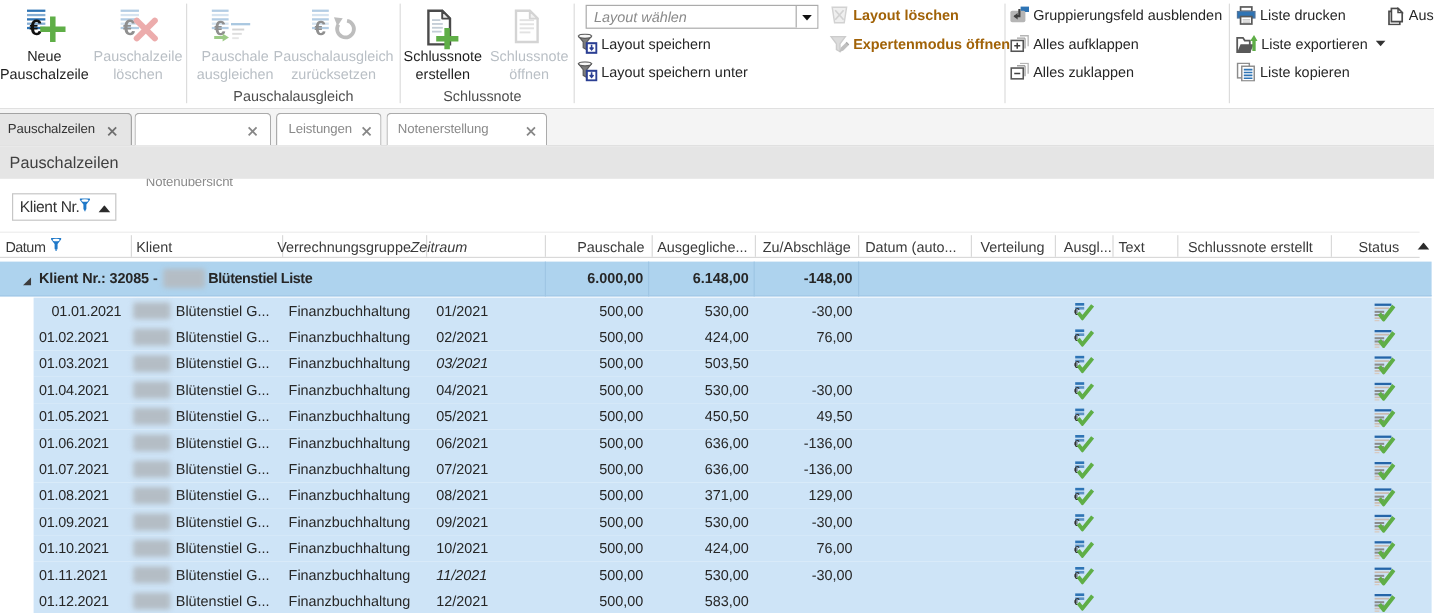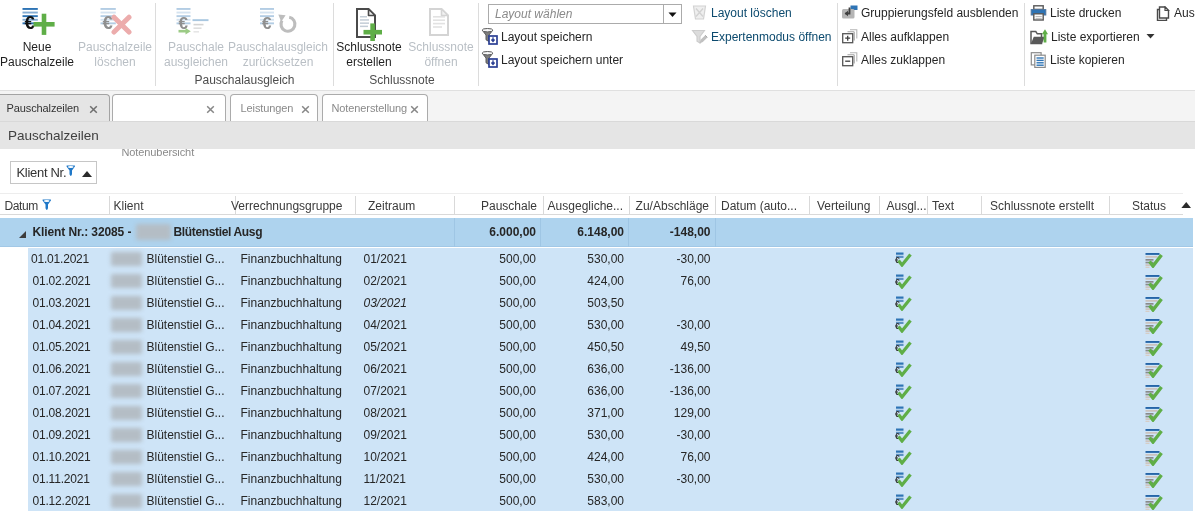--- a/index.html
+++ b/index.html
@@ -7,21 +7,21 @@
        font-family:"Liberation Sans",sans-serif;position:relative;}
   .abs{position:absolute;}
   .vsep{position:absolute;top:3px;height:83px;width:1px;background:#dcdcdc;}
   .bigbtn{position:absolute;top:0;text-align:center;color:#1f1f1f;font-size:12px;}
   .bigbtn .lbl{position:absolute;top:39.5px;width:200px;left:50%;transform:translateX(-50%);line-height:15px;}
   .bigbtn.dis .lbl{color:#b9bfc5;}
   .bigicon{position:absolute;top:7px;left:50%;transform:translateX(-50%);}
   .grplbl{position:absolute;top:72.5px;font-size:12px;color:#4d4d4d;white-space:nowrap;transform:translateX(-50%);}
   .sb{position:absolute;height:22px;font-size:12px;color:#262626;white-space:nowrap;line-height:22px;}
   .sb svg{vertical-align:-4px;margin-right:3px;}
-  .sb.dis{color:#0c4a6e;}
+  .sb.dis{color:#a16207;font-weight:bold;}
   .tab{position:absolute;top:94px;height:27px;box-sizing:border-box;background:#fff;
        border:1px solid #ababab;border-bottom:none;border-radius:4px 4px 0 0;
        font-size:11px;color:#8a8a8a;line-height:26px;letter-spacing:-0.1px;}
   .hdrtxt{position:absolute;top:195.5px;height:21px;line-height:21px;font-size:12px;color:#3a3a3a;white-space:nowrap;}
   .hsep{position:absolute;top:196px;height:18px;width:1px;background:#d9d9d9;}
   .gsep{position:absolute;top:218px;height:29px;width:1px;background:#9fc6e4;}
   .gnum{position:absolute;top:218px;height:29px;line-height:29px;text-align:right;font-size:12px;font-weight:bold;color:#262626;}
   .row{position:absolute;left:28px;width:1165px;height:22px;background:#cee4f7;font-size:12px;color:#262626;}
   .row .c{position:absolute;top:0;height:22px;line-height:23px;white-space:nowrap;}
   .r{text-align:right;}
@@ -216,21 +216,21 @@
     <span style="position:absolute;right:10px;top:10px;line-height:0;"><svg width="9" height="9" viewBox="0 0 9 9">
         <path d="M1.2 1.2 L7.8 7.8 M7.8 1.2 L1.2 7.8" stroke="#878787" stroke-width="1.5"></path>
       </svg></span>
   </div>
 <div class="tab" style="left:229.5px;width:88px;">
     <span style="position:absolute;left:10px;">Leistungen</span>
     <span style="position:absolute;right:7px;top:10px;line-height:0;"><svg width="9" height="9" viewBox="0 0 9 9">
         <path d="M1.2 1.2 L7.8 7.8 M7.8 1.2 L1.2 7.8" stroke="#878787" stroke-width="1.5"></path>
       </svg></span>
   </div>
-<div class="tab" style="left:321.5px;width:106px;">
+<div class="tab" style="left:321.5px;width:134px;">
     <span style="position:absolute;left:9px;">Notenerstellung</span>
     <span style="position:absolute;right:8px;top:10px;line-height:0;"><svg width="9" height="9" viewBox="0 0 9 9">
         <path d="M1.2 1.2 L7.8 7.8 M7.8 1.2 L1.2 7.8" stroke="#878787" stroke-width="1.5"></path>
       </svg></span>
   </div>
 <div class="abs" style="left:0;top:121.5px;width:1195px;height:27.5px;background:#e5e5e5;"></div>
 <div class="abs" style="left:8px;top:122px;height:27px;line-height:27px;font-size:13.5px;color:#404040;">Pauschalzeilen</div>
 <div class="abs" style="left:10px;top:161px;width:87px;height:23px;box-sizing:border-box;border:1px solid #c6c6c6;background:#fff;">
 <span style="position:absolute;left:5.5px;top:0;font-size:13px;color:#333;line-height:21px;letter-spacing:-0.3px;">Klient Nr.</span>
 <span style="position:absolute;left:55px;top:2.5px;line-height:0;"><svg width="9.5" height="11.5" viewBox="0 0 9.5 11.5">
@@ -252,21 +252,21 @@
 <div class="hsep" style="left:808.5px;"></div>
 <div class="hsep" style="left:878.5px;"></div>
 <div class="hsep" style="left:927px;"></div>
 <div class="hsep" style="left:980.5px;"></div>
 <div class="hsep" style="left:1108.5px;"></div>
 <div class="abs" style="left:0;top:193px;width:1183px;height:1px;background:#ededed;"></div>
 <div class="abs" style="left:0;top:214px;width:1183px;height:1px;background:#d9d9d9;"></div>
 <div class="hdrtxt" style="left:4.5px;"><span style="letter-spacing:-0.4px">Datum</span></div>
 <div class="hdrtxt" style="left:113.5px;">Klient</div>
 <div class="hdrtxt" style="left:231px;">Verrechnungsgruppe</div>
-<div class="hdrtxt" style="left:368px;">Zeitraum</div>
+<div class="hdrtxt" style="left:342px;font-style:italic;">Zeitraum</div>
 <div class="hdrtxt" style="left:721px;">Datum (auto...</div>
 <div class="hdrtxt" style="left:817px;">Verteilung</div>
 <div class="hdrtxt" style="left:886.5px;">Ausgl...</div>
 <div class="hdrtxt" style="left:932px;">Text</div>
 <div class="hdrtxt" style="left:990px;">Schlussnote erstellt</div>
 <div class="hdrtxt" style="left:1132px;">Status</div>
 <div class="hdrtxt" style="left:337px;width:200px;text-align:right;">Pauschale</div>
 <div class="hdrtxt" style="left:423px;width:200px;text-align:right;">Ausgegliche...</div>
 <div class="hdrtxt" style="left:509px;width:200px;text-align:right;">Zu/Abschläge</div>
 <span class="abs" style="left:42px;top:196px;"><svg width="9.5" height="11.5" viewBox="0 0 9.5 11.5">
@@ -281,26 +281,26 @@
 <div class="abs" style="left:0;top:246px;width:1193px;height:1px;background:#a2c8e6;"></div>
 <div class="gsep" style="left:453.5px;"></div>
 <div class="gsep" style="left:539.5px;"></div>
 <div class="gsep" style="left:628px;"></div>
 <div class="gsep" style="left:715px;"></div>
 <svg width="7" height="7" viewBox="0 0 7 7" style="position:absolute;left:19px;top:231px;">
     <path d="M0 7 L7 7 L7 0 Z" fill="#3c3c3c"></path>
   </svg>
 <div class="abs" style="left:32.5px;top:218px;height:29px;line-height:29px;font-size:12px;font-weight:bold;color:#262626;letter-spacing:-0.1px;">Klient Nr.: 32085 -</div>
 <div class="blur" style="left:136px;top:224px;width:35px;height:16px;"></div>
-<div class="abs" style="left:173.5px;top:218px;height:29px;line-height:29px;font-size:12px;font-weight:bold;color:#262626;letter-spacing:-0.35px;">Blütenstiel Ausg</div>
+<div class="abs" style="left:173.5px;top:218px;height:29px;line-height:29px;font-size:12px;font-weight:bold;color:#262626;letter-spacing:-0.35px;">Blütenstiel Liste</div>
 <div class="gnum" style="left:386px;width:150px;">6.000,00</div>
 <div class="gnum" style="left:474px;width:150px;">6.148,00</div>
 <div class="gnum" style="left:560.5px;width:150px;">-148,00</div>
 <div class="row" style="top:248.0px;">
-    <span class="c" style="left:3px;letter-spacing:-0.2px;">01.01.2021</span>
+    <span class="c" style="left:15px;letter-spacing:-0.2px;">01.01.2021</span>
     <span class="blur" style="left:83px;top:4px;width:31px;height:14px;"></span>
     <span class="c" style="left:118.5px;">Blütenstiel G...</span>
     <span class="c" style="left:212.5px;">Finanzbuchhaltung</span>
     <span class="c" style="left:335.5px;">01/2021</span>
     <span class="c r" style="left:308px;width:200px;">500,00</span>
     <span class="c r" style="left:396px;width:200px;">530,00</span>
     <span class="c r" style="left:482.5px;width:200px;">-30,00</span>
     <span class="c" style="left:867px;top:4px;"><svg width="17" height="15" viewBox="0 0 17 15">
         <rect x="1" y="0.5" width="7.5" height="2.2" fill="#2e74b5"></rect>
         <rect x="1" y="3.8" width="7.5" height="2.2" fill="#5d92c4"></rect>
@@ -539,21 +539,21 @@
         <rect x="0.5" y="12.4" width="5" height="1.4" fill="#cdbcb0"></rect>
         <rect x="0.5" y="14.7" width="4" height="1.2" fill="#d8cabf"></rect>
         <path d="M4.5 9.5 L8 14 L16.5 3" fill="none" stroke="#5fae47" stroke-width="3.4"></path>
       </svg></span>
   </div>
 <div class="row" style="top:468.0px;">
     <span class="c" style="left:4.5px;letter-spacing:-0.2px;">01.11.2021</span>
     <span class="blur" style="left:83px;top:4px;width:31px;height:14px;"></span>
     <span class="c" style="left:118.5px;">Blütenstiel G...</span>
     <span class="c" style="left:212.5px;">Finanzbuchhaltung</span>
-    <span class="c" style="left:335.5px;">11/2021</span>
+    <span class="c" style="left:335.5px;font-style:italic;">11/2021</span>
     <span class="c r" style="left:308px;width:200px;">500,00</span>
     <span class="c r" style="left:396px;width:200px;">530,00</span>
     <span class="c r" style="left:482.5px;width:200px;">-30,00</span>
     <span class="c" style="left:867px;top:4px;"><svg width="17" height="15" viewBox="0 0 17 15">
         <rect x="1" y="0.5" width="7.5" height="2.2" fill="#2e74b5"></rect>
         <rect x="1" y="3.8" width="7.5" height="2.2" fill="#5d92c4"></rect>
         <text x="0" y="10.5" font-family="Liberation Sans,sans-serif" font-size="8.5" font-weight="bold" fill="#333">€</text>
         <path d="M3.5 8.5 L7 13 L15.5 2.5" fill="none" stroke="#5fae47" stroke-width="3.2"></path>
       </svg></span>
     <span class="c" style="left:1116.5px;top:3.5px;"><svg width="18" height="16" viewBox="0 0 18 16">

